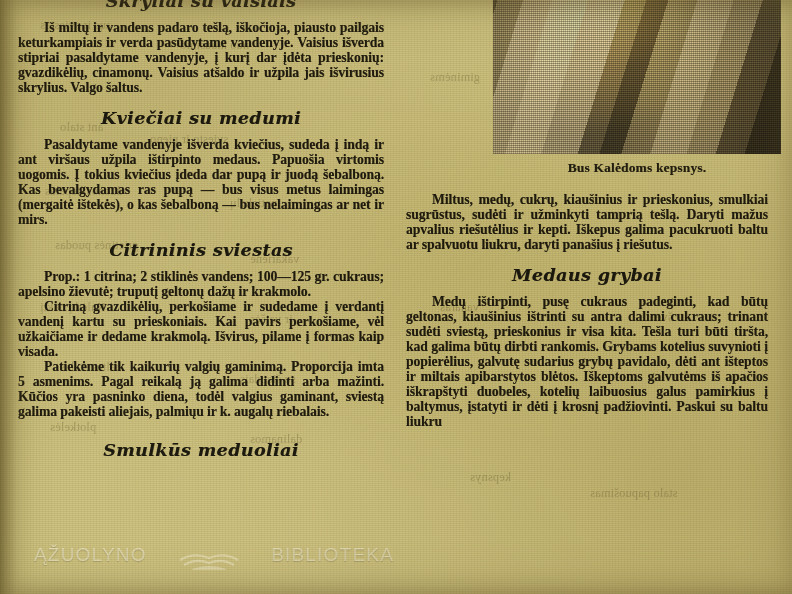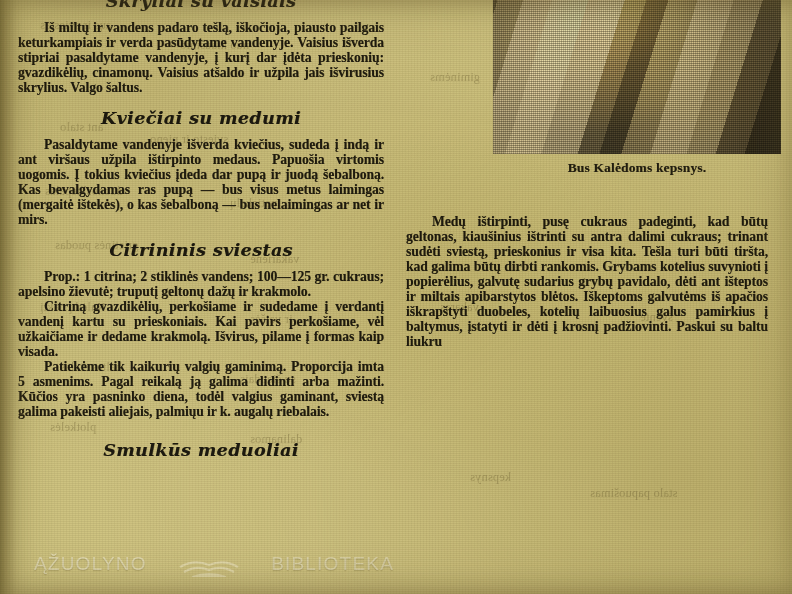--- a/index.html
+++ b/index.html
@@ -111,21 +111,21 @@
     font-weight:bold;
     font-size:13.4px;
     color:#221e11;
     letter-spacing:.2px;
     text-shadow:.35px .25px .2px rgba(45,38,14,.5);
   }
 
   
   #watermark{
     position:absolute;left:34px;top:544px;width:360px;height:40px;
-    display:flex;align-items:center;justify-content:space-between;
+    display:flex;justify-content:space-between;
     pointer-events:none;
   }
   #watermark .wm-text{
     font-family:"Liberation Sans", sans-serif;
     font-size:19px;
     letter-spacing:1.2px;
     color:rgba(252,248,228,.55);
     text-shadow:0 1px 1px rgba(90,78,38,.25);
   }
   #wm-logo{width:62px;height:26px;opacity:.55;}
@@ -184,22 +184,24 @@
 <div class="col" id="col-right">
 
   <div id="photo-wrap">
     <div id="photo"></div>
     <div id="halftone"></div>
     <div id="photo-tint"></div>
   </div>
   <div id="caption">Bus Kalėdoms kepsnys.</div>
 
   <div style="height:192px"></div>
+  <p class="body">Miltus, medų, cukrų, kiaušinius ir prieskonius, smulkiai sugrūstus, sudėti ir užminkyti tamprią tešlą. Daryti mažus apvalius riešutėlius ir kepti. Iškepus galima pacukruoti baltu ar spalvuotu liukru, daryti panašius į riešutus.</p>
 
   <div class="gapB"></div>
+  <h2 class="sec">Medaus grybai</h2>
   <div class="gapC"></div>
   <p class="body">Medų ištirpinti, pusę cukraus padeginti, kad būtų geltonas, kiaušinius ištrinti su antra dalimi cukraus; trinant sudėti sviestą, prieskonius ir visa kita. Tešla turi būti tiršta, kad galima būtų dirbti rankomis. Grybams kotelius suvynioti į popierėlius, galvutę sudarius grybų pavidalo, dėti ant išteptos ir miltais apibarstytos blėtos. Iškeptoms galvutėms iš apačios iškrapštyti duobeles, kotelių laibuosius galus pamirkius į baltymus, įstatyti ir dėti į krosnį padžiovinti. Paskui su baltu liukru</p>
 </div>
 
 <div id="watermark">
   <span class="wm-text">ĄŽUOLYNO</span>
   <svg id="wm-logo" viewBox="0 0 62 26">
     <path d="M2 16 Q16 8 31 14 Q46 8 60 16" stroke="#fbf7e4" stroke-width="2.2" fill="none" opacity=".8"></path>
     <path d="M6 21 Q18 14 31 19 Q44 14 56 21" stroke="#fbf7e4" stroke-width="2.2" fill="none" opacity=".8"></path>
     <path d="M14 25 Q31 19 48 25 L48 26 L14 26 Z" fill="#fbf7e4" opacity=".75"></path>

